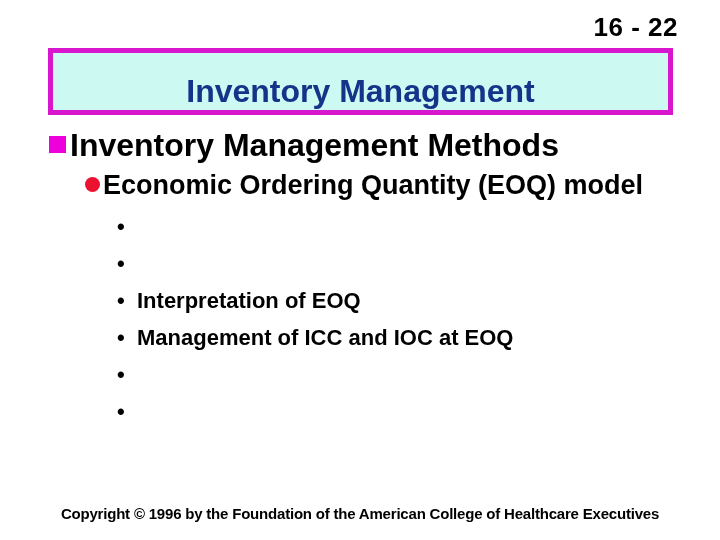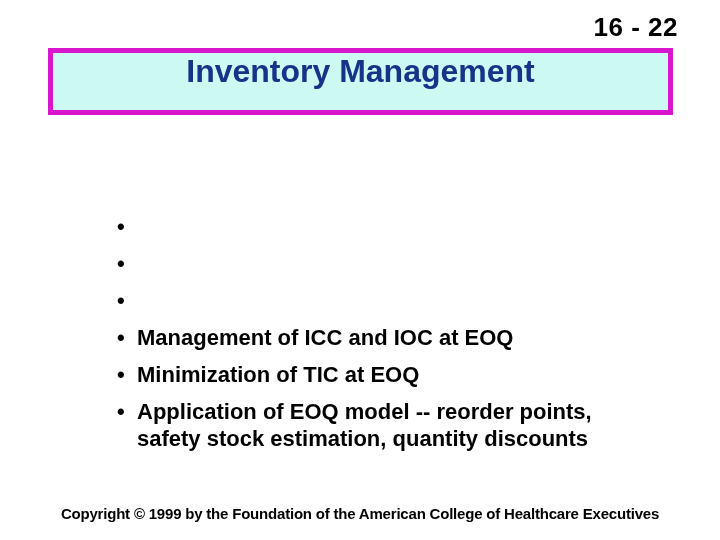--- a/index.html
+++ b/index.html
@@ -28,21 +28,21 @@
   .title-box {
     position: absolute;
     left: 48px;
     top: 48px;
     width: 625px;
     height: 67px;
     box-sizing: border-box;
     background: #ccf9f2;
     border: 5px solid #d816ce;
     display: flex;
-    align-items: flex-start;
+    align-items: flex-end;
     justify-content: center;
   }
   .title-text {
     font-size: 32px;
     color: #16338a;
   }
   .l1-row {
     position: absolute;
     left: 49px;
     top: 127px;
@@ -120,42 +120,48 @@
 <body>
 
 <div class="slide">
 
   <div class="page-number">16 - 22</div>
 
   <div class="title-box">
     <div class="title-text">Inventory Management</div>
   </div>
 
+  <div class="l1-row">
+    <span class="square-bullet"></span>
+    <span class="l1-text">Inventory Management Methods</span>
+  </div>
 
+  <div class="l2-row">
+    <span class="circle-bullet"></span>
+    <span class="l2-text">Economic Ordering Quantity (EOQ) model</span>
+  </div>
 
   <div class="sub-list">
     <div class="sub-item">
       <span class="dot-bullet">•</span>
     </div>
     <div class="sub-item">
       <span class="dot-bullet">•</span>
     </div>
     <div class="sub-item">
       <span class="dot-bullet">•</span>
+      <span class="sub-text">Interpretation of EOQ</span>
     </div>
     <div class="sub-item">
       <span class="dot-bullet">•</span>
       <span class="sub-text">Management of ICC and IOC at EOQ</span>
     </div>
     <div class="sub-item">
       <span class="dot-bullet">•</span>
-      <span class="sub-text">Minimization of TIC at EOQ</span>
     </div>
     <div class="sub-item">
       <span class="dot-bullet">•</span>
-      <span class="sub-text">Application of EOQ model -- reorder points,
-safety stock estimation, quantity discounts</span>
     </div>
   </div>
 
-  <div class="footer">Copyright © 1999 by the Foundation of the American College of Healthcare Executives</div>
+  <div class="footer">Copyright © 1996 by the Foundation of the American College of Healthcare Executives</div>
 
 </div>
 
 </body></html>

